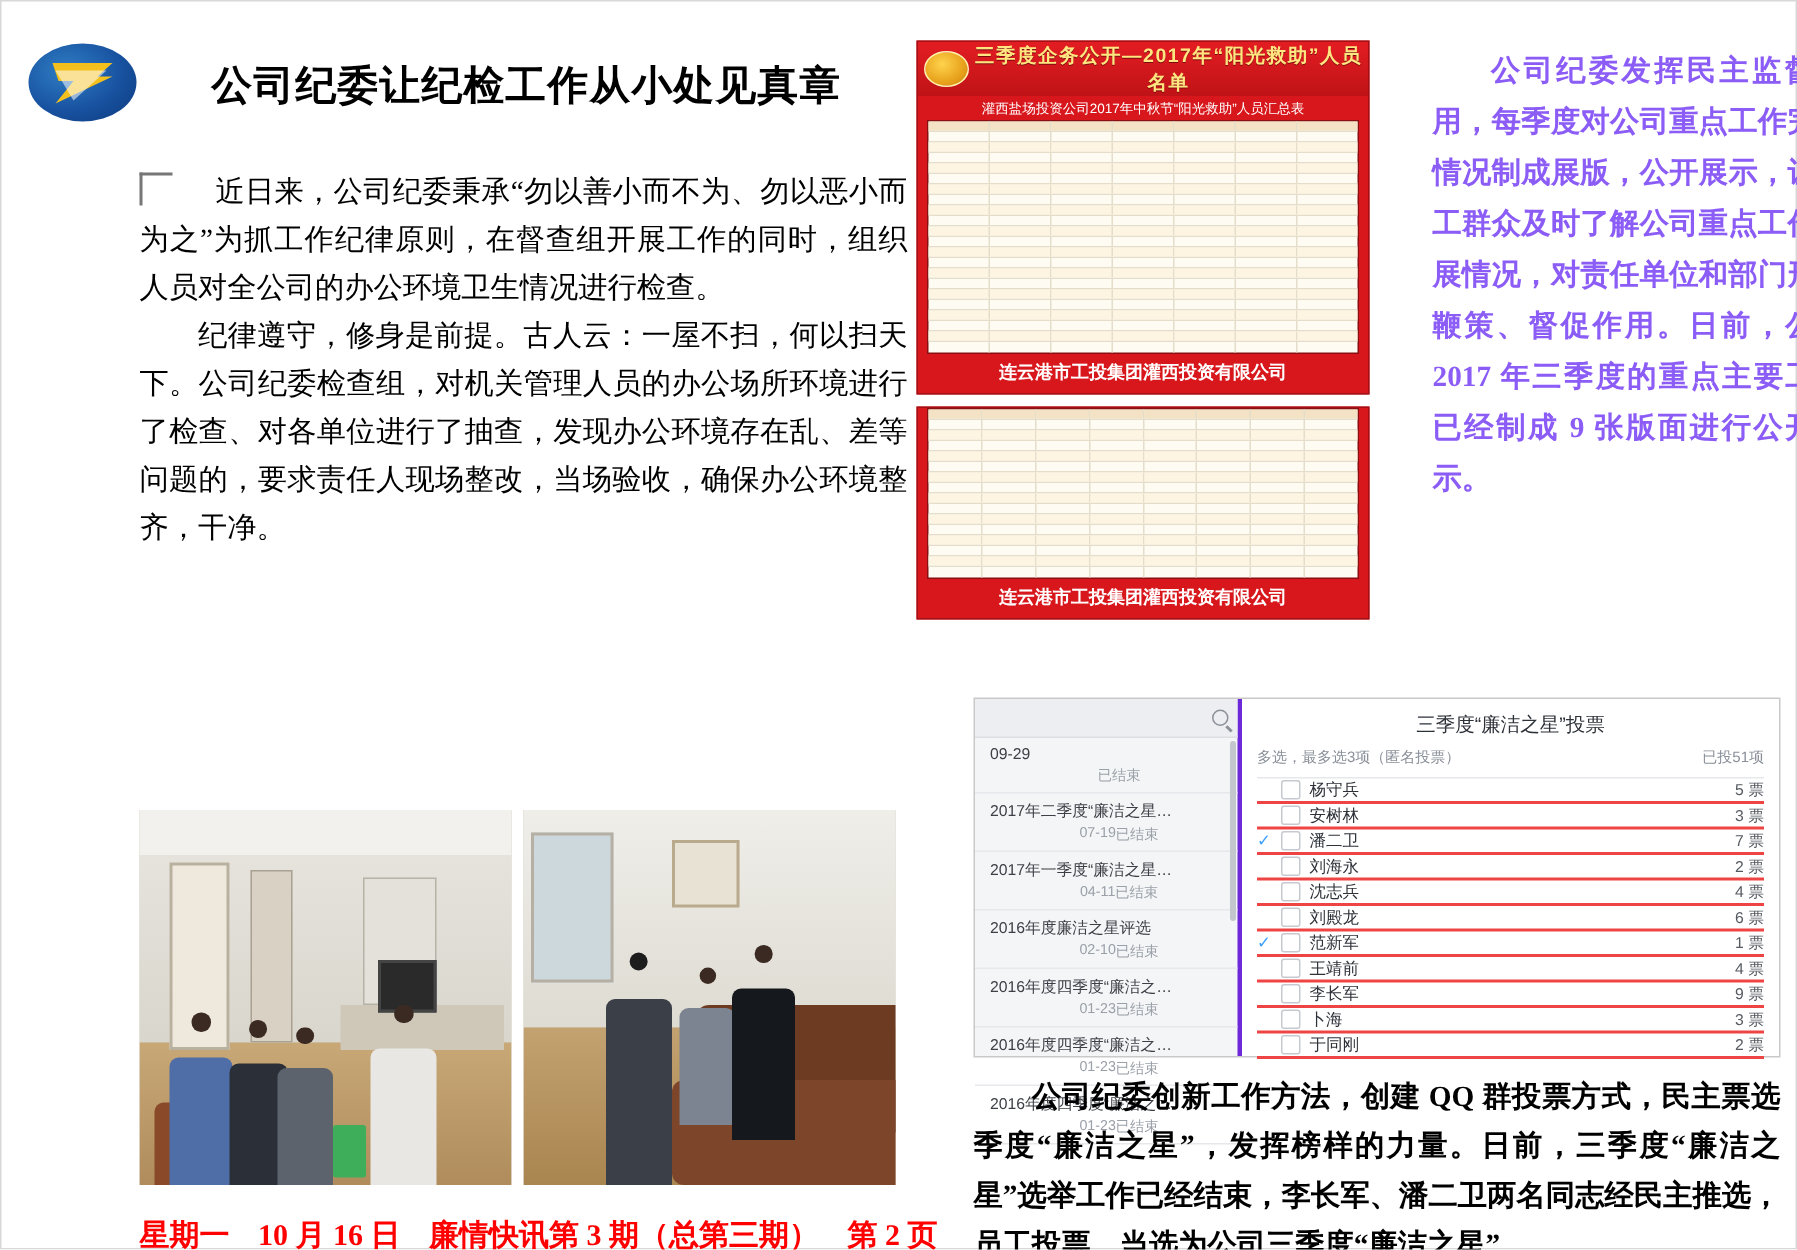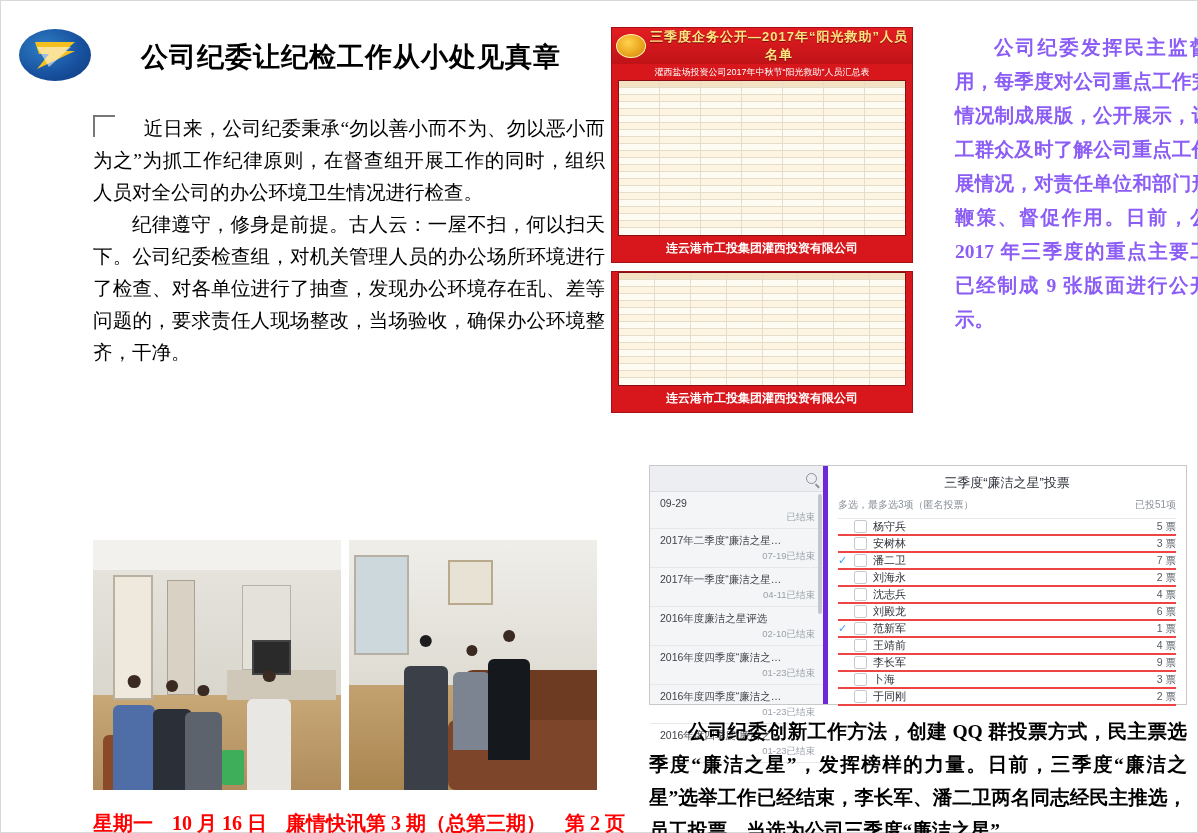--- a/index.html
+++ b/index.html
@@ -196,41 +196,41 @@
     left: 38px; top: 450px;
     width: 538px; height: 240px;
     background: #ffffff;
     border: 1px solid #c9c9c9;
     display: flex;
     font-family: "Liberation Sans", sans-serif;
   }
   .qq-left {
     width: 178px;
     background: #f4f5f7;
-    border-right: 5px solid #6d28d9;
+    border-right: 3px solid #6d28d9;
     position: relative;
   }
   .qq-left-head {
     height: 26px;
     background: #eceef1;
     border-bottom: 1px solid #dcdee2;
     display: flex; align-items: center; justify-content: flex-end;
     padding-right: 6px;
   }
   .qq-search-ic { width: 11px; height: 11px; border: 1.5px solid #8b9099; border-radius: 50%; position: relative; }
   .qq-search-ic:after { content:""; position:absolute; right:-4px; bottom:-3px; width:5px; height:1.5px; background:#8b9099; transform:rotate(45deg); }
   .qq-item {
     padding: 5px 8px 4px 10px;
     border-bottom: 1px solid #e6e8eb;
     font-size: 10.5px;
     color: #3c3f45;
     position: relative;
   }
   .qq-item .t1 { white-space: nowrap; overflow: hidden; text-overflow: ellipsis; }
-  .qq-item .t2 { margin-top: 2px; color: #9aa0a8; font-size: 9.5px; display:flex; justify-content: flex-end; margin-left: 15px; }
+  .qq-item .t2 { margin-top: 2px; color: #9aa0a8; font-size: 9.5px; display:flex; justify-content: center; margin-left: 15px; }
   .qq-scroll {
     position: absolute; right: 1px; top: 28px; width: 4px; height: 120px;
     background: #c3c7cd; border-radius: 2px;
   }
   .qq-right { flex: 1; position: relative; padding: 0 10px; }
   .qq-right-title {
     text-align: center; font-size: 13px; color: #2d3138;
     padding: 8px 0 6px;
   }
   .qq-right-sub {

